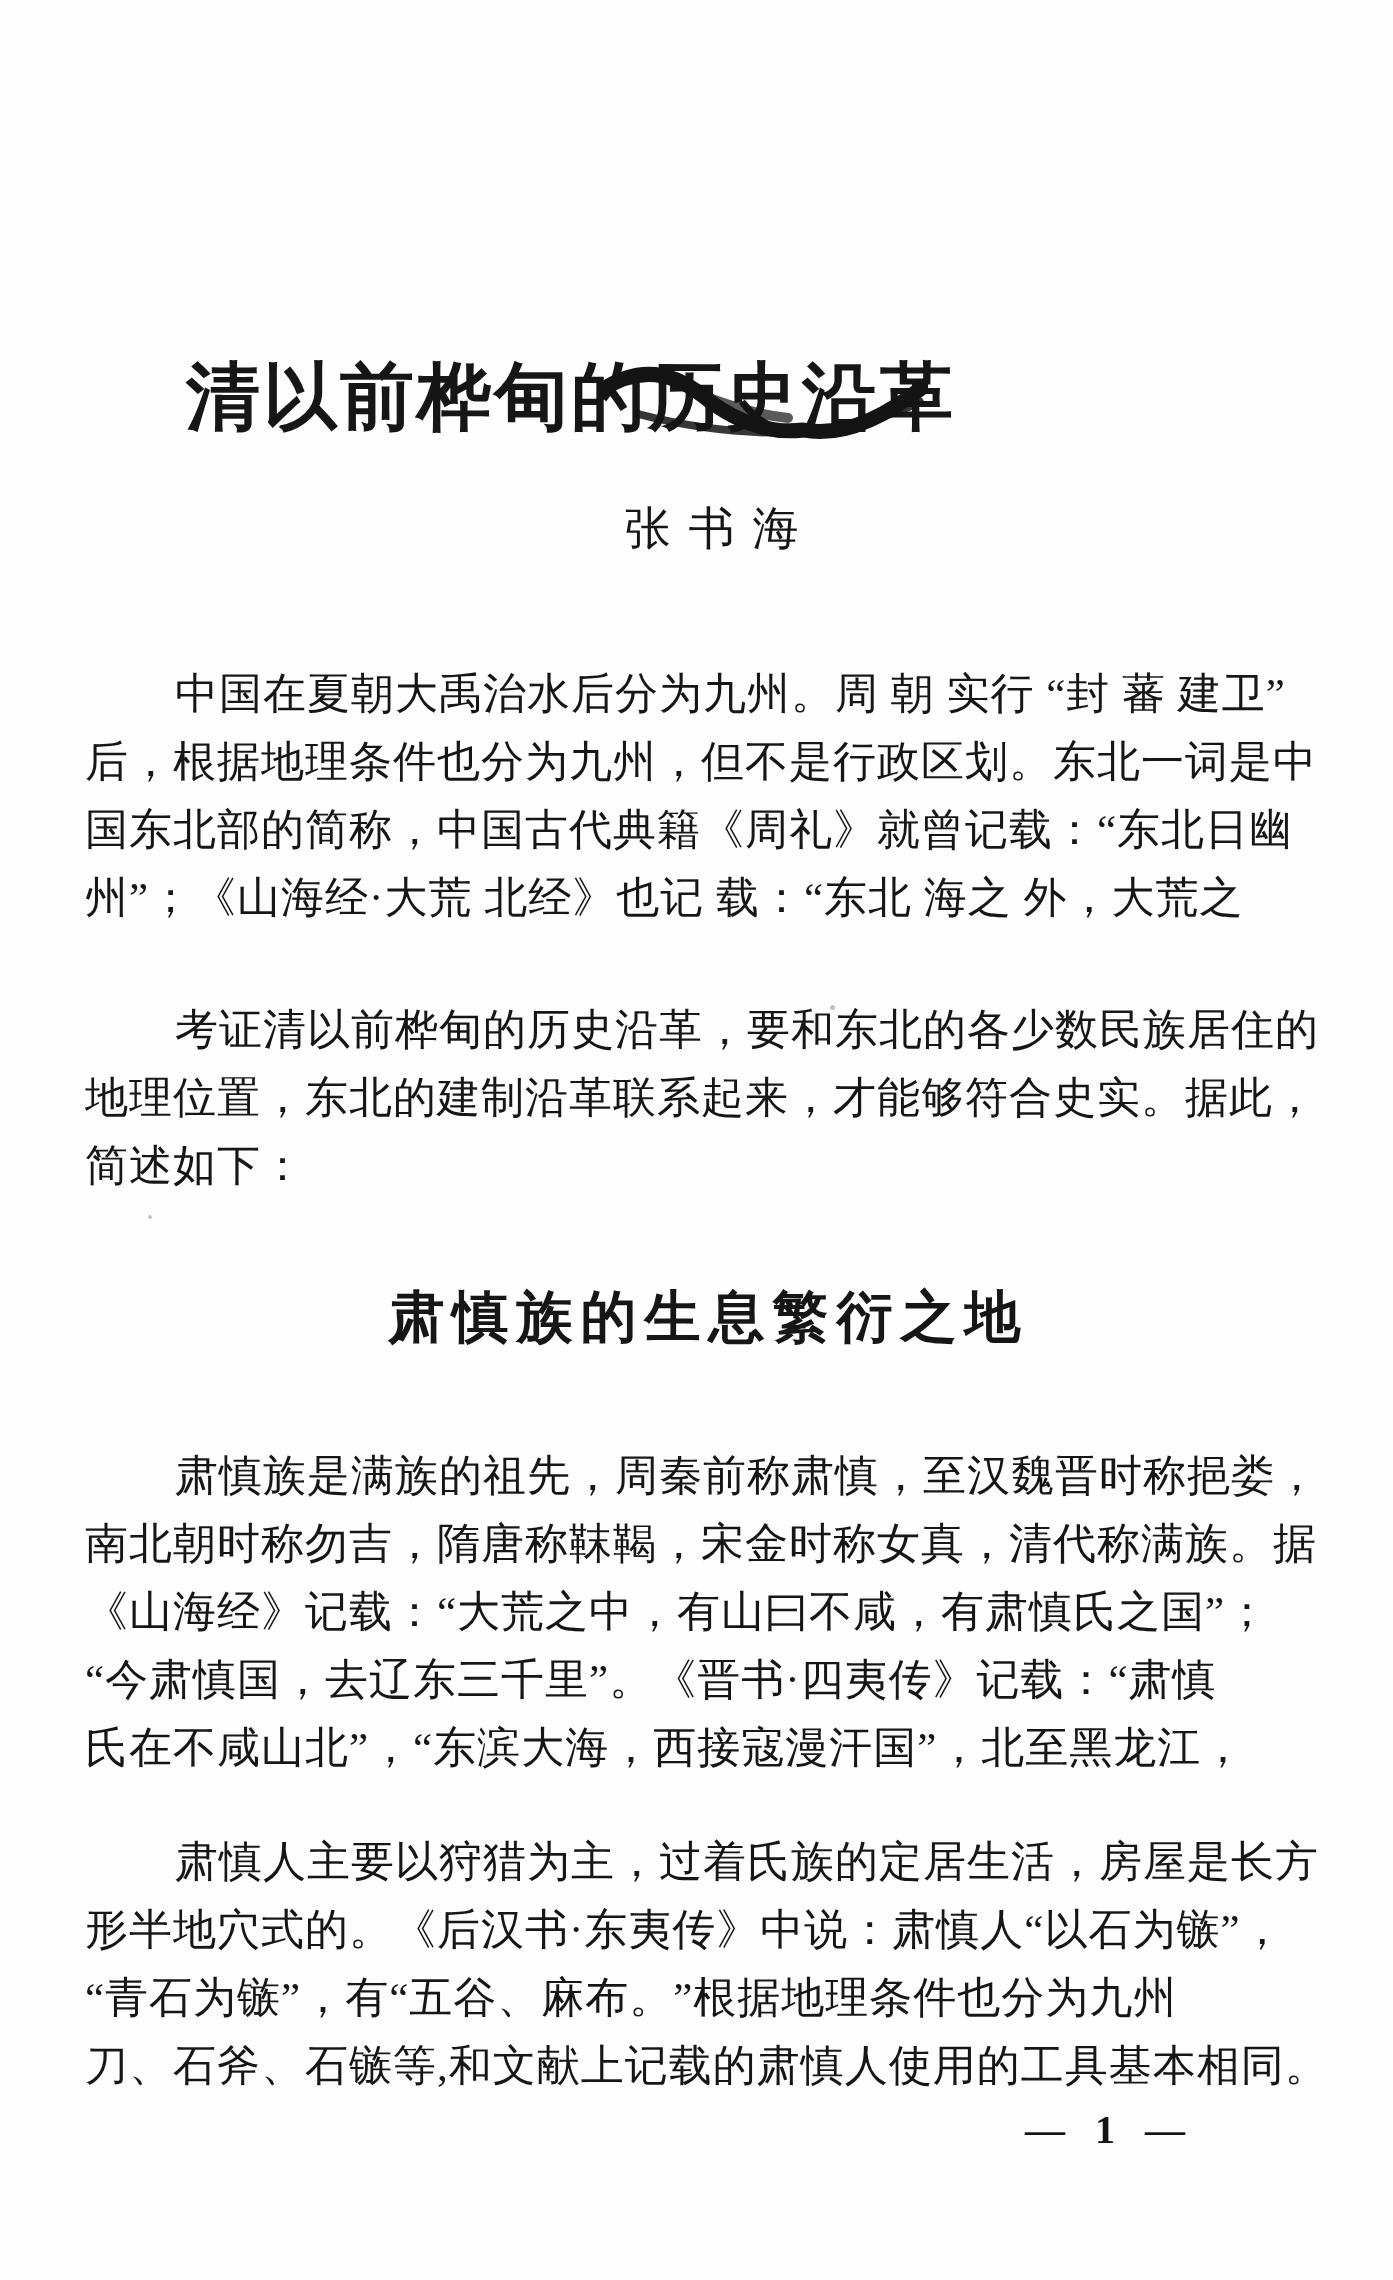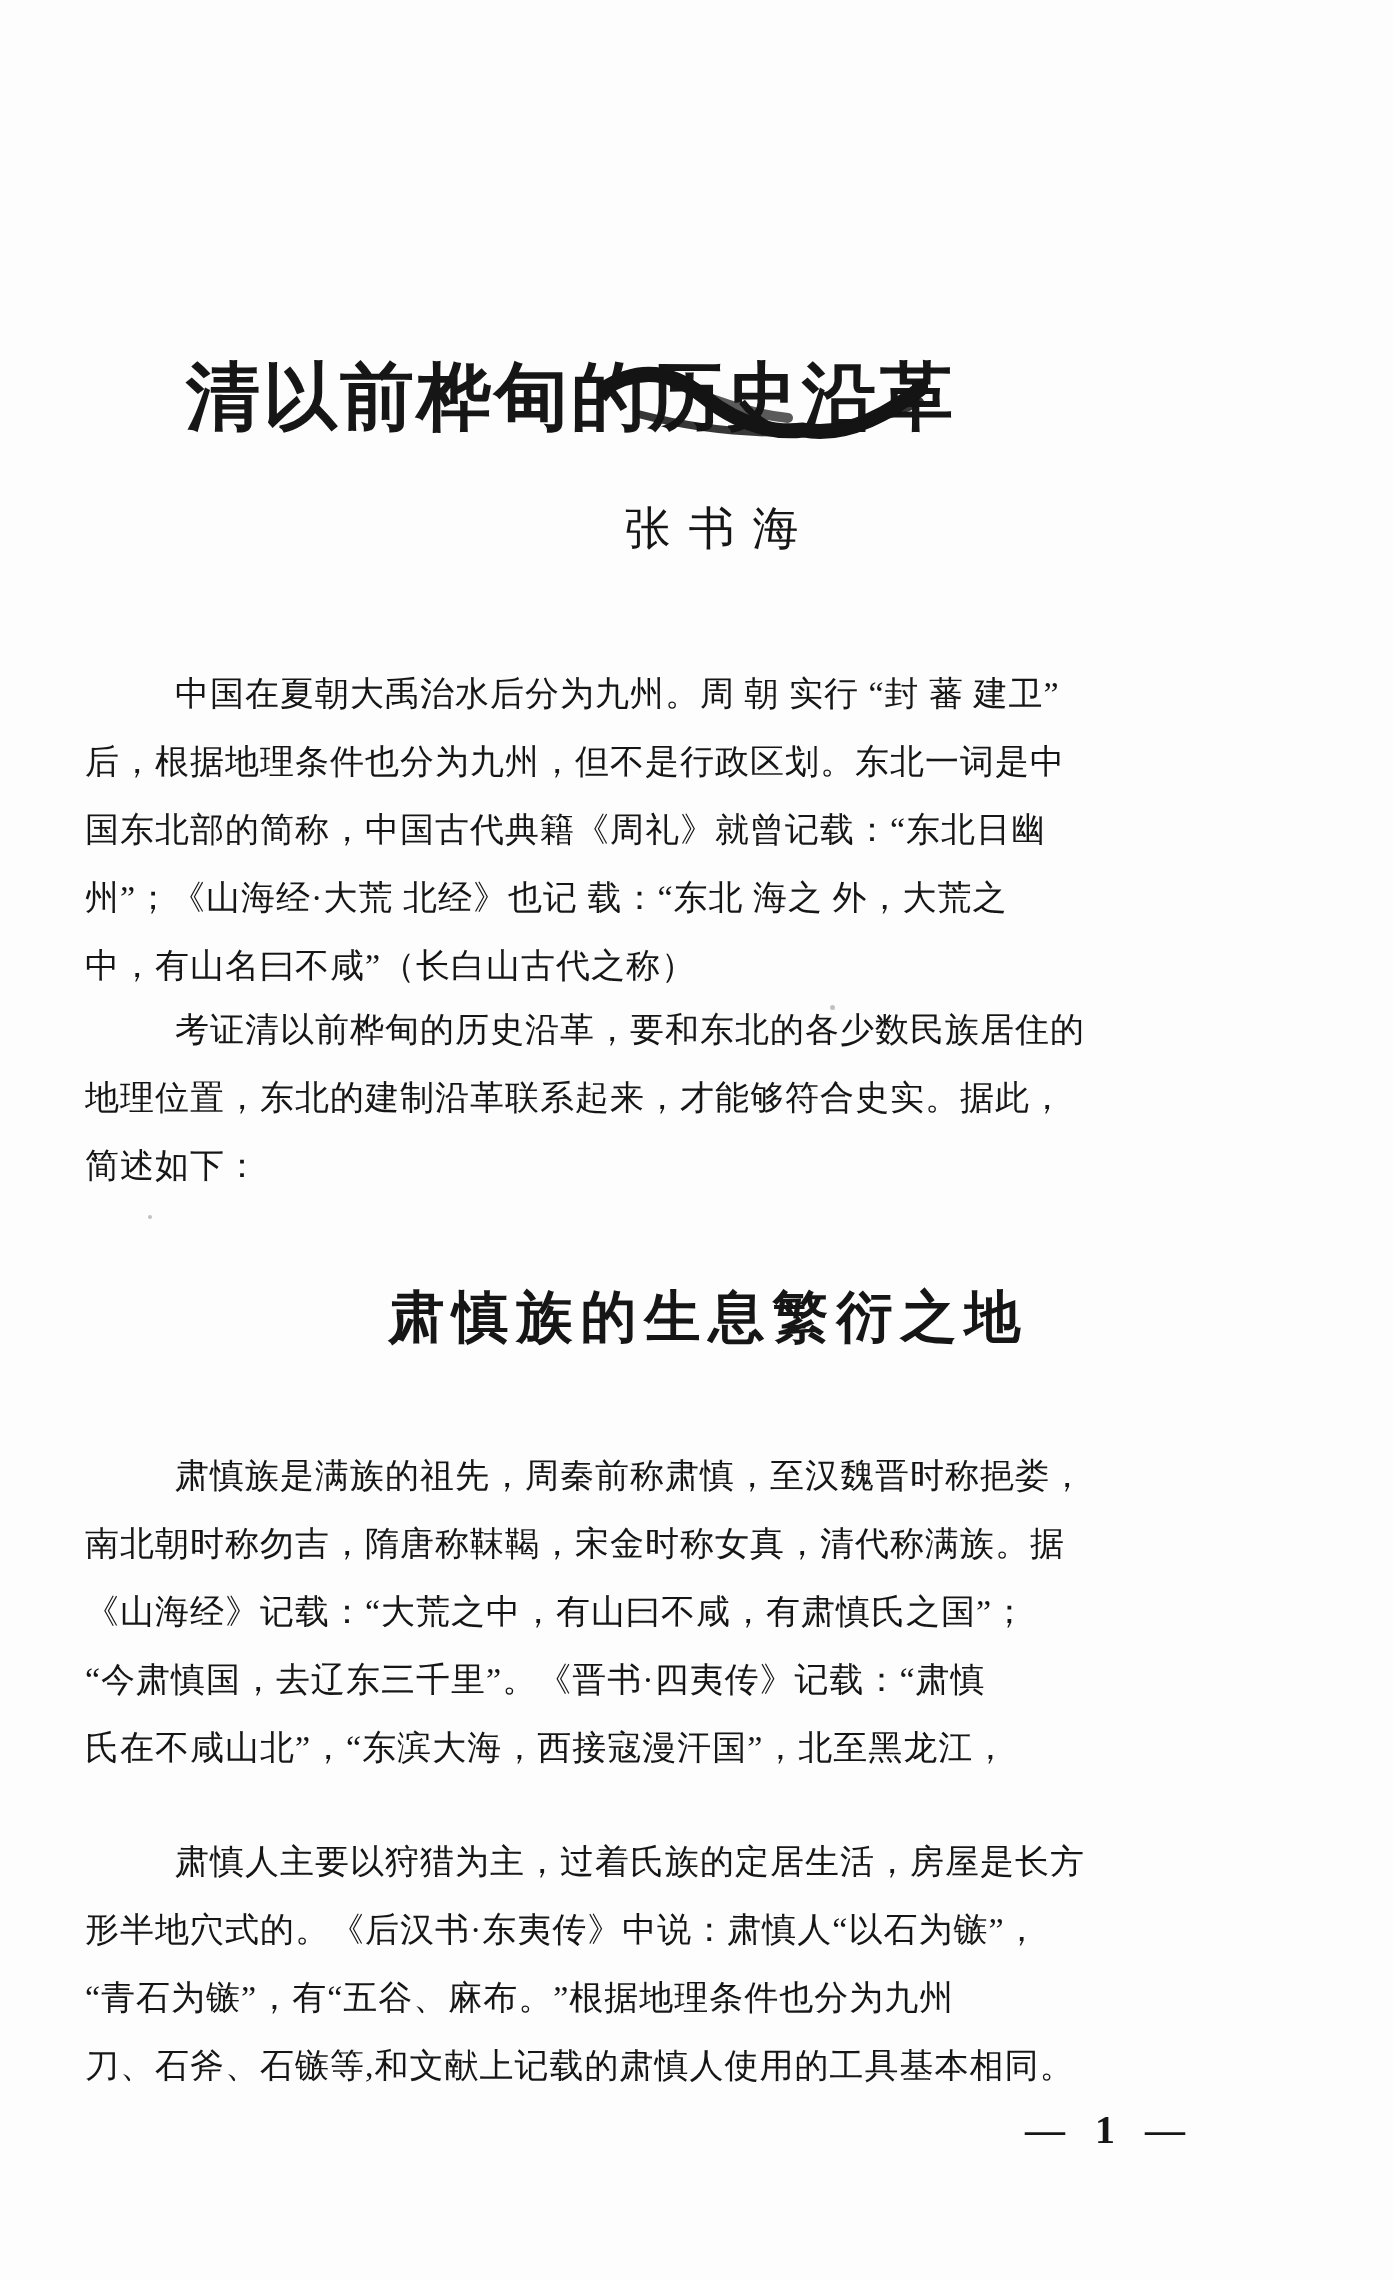--- a/index.html
+++ b/index.html
@@ -30,21 +30,21 @@
     left:0; top:498px; width:100%;
     text-align:center;
     font-size:46px;
     letter-spacing:18px;
     white-space:pre;
     padding-left:24px;
   }
   .par {
     position:absolute;
     left:85px; width:1230px;
-    font-size:34px;
+    font-size:43px;
     line-height:68px;
   }
   .line { height:68px; white-space:pre; letter-spacing:1px; }
   .indent { text-indent:90px; }
   .section-heading {
     position:absolute;
     left:12px; top:1280px; width:100%;
     text-align:center;
     font-family:"Liberation Sans","DejaVu Sans",sans-serif;
     font-size:56px; font-weight:900;
@@ -74,21 +74,20 @@
     <path d="M 95 40 Q 150 62 190 66" fill="none" stroke="#141414" stroke-width="10" stroke-linecap="round" opacity="0.7"></path>
   </svg>
 
   <div class="doc-author">张书海</div>
 
   <div class="par" style="top:660px">
     <div class="line indent">中国在夏朝大禹治水后分为九州。周 朝 实行 “封 蕃 建卫”</div>
     <div class="line">后，根据地理条件也分为九州，但不是行政区划。东北一词是中</div>
     <div class="line">国东北部的简称，中国古代典籍《周礼》就曾记载：“东北日幽</div>
     <div class="line">州”；《山海经·大荒 北经》也记 载：“东北 海之 外，大荒之</div>
-    <div class="line">中，有山名曰不咸”（长白山古代之称）</div>
   </div>
 
   <div class="par" style="top:996px">
     <div class="line indent">考证清以前桦甸的历史沿革，要和东北的各少数民族居住的</div>
     <div class="line">地理位置，东北的建制沿革联系起来，才能够符合史实。据此，</div>
     <div class="line">简述如下：</div>
   </div>
 
   <div class="section-heading">肃慎族的生息繁衍之地</div>
 

